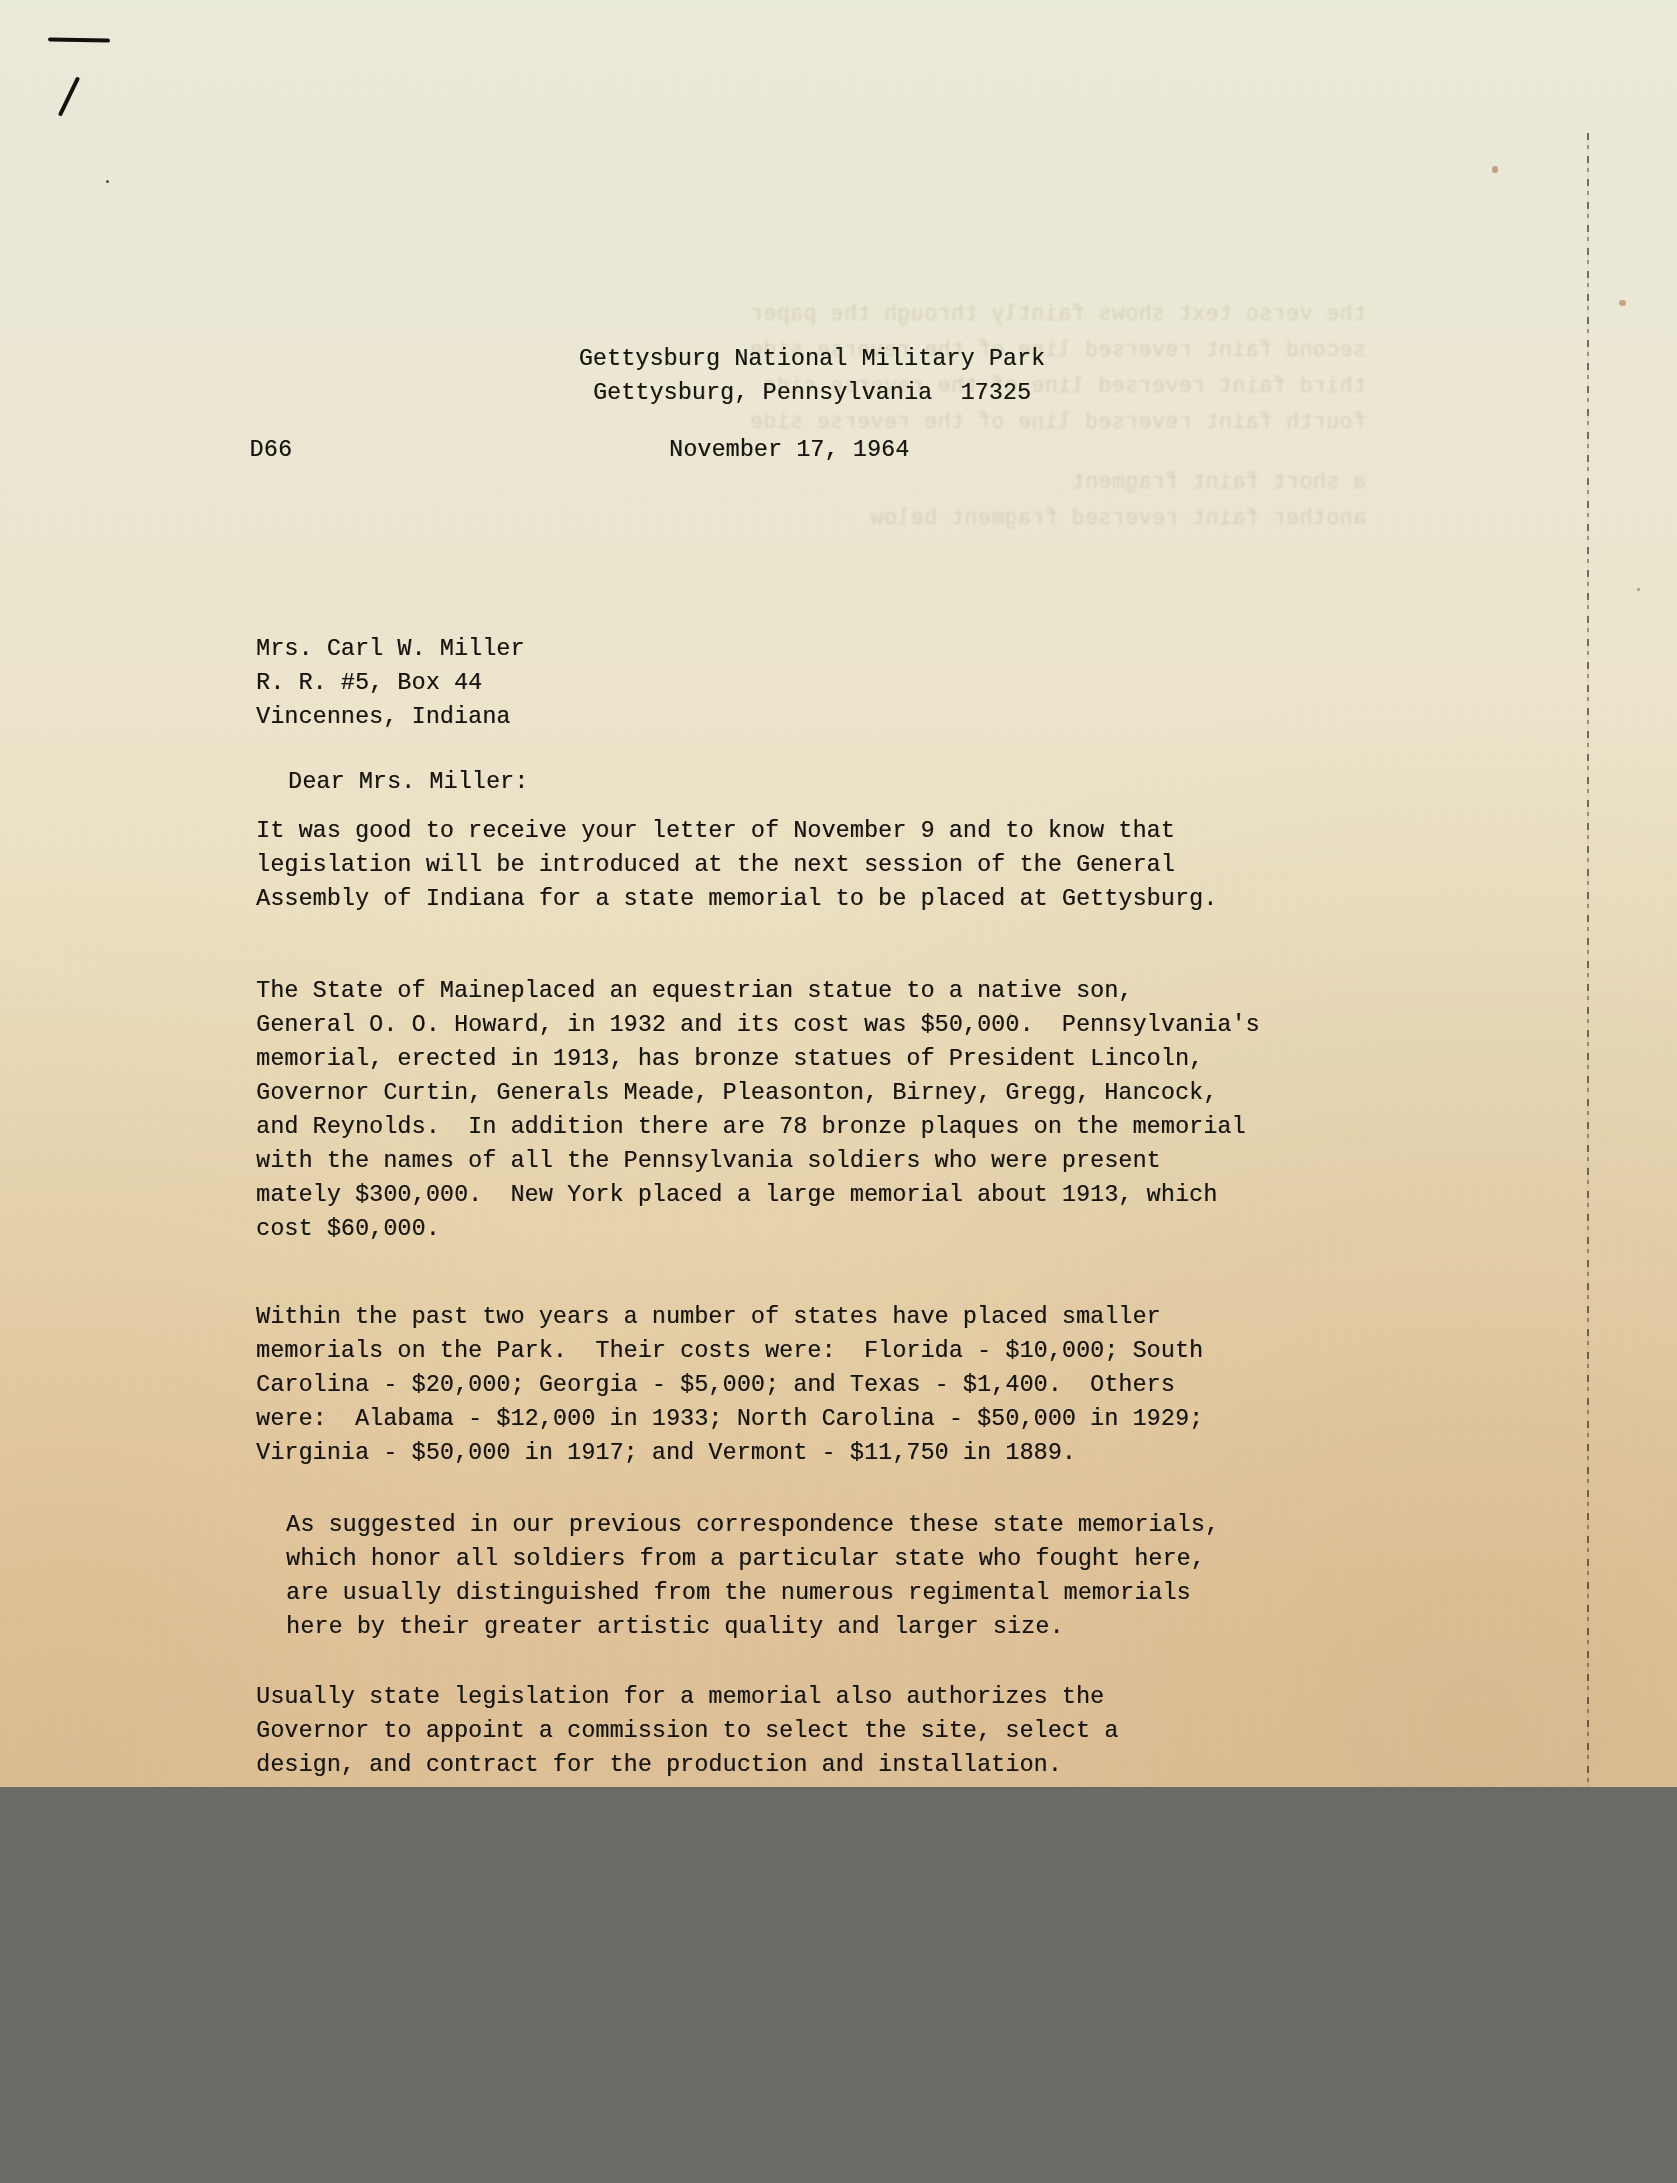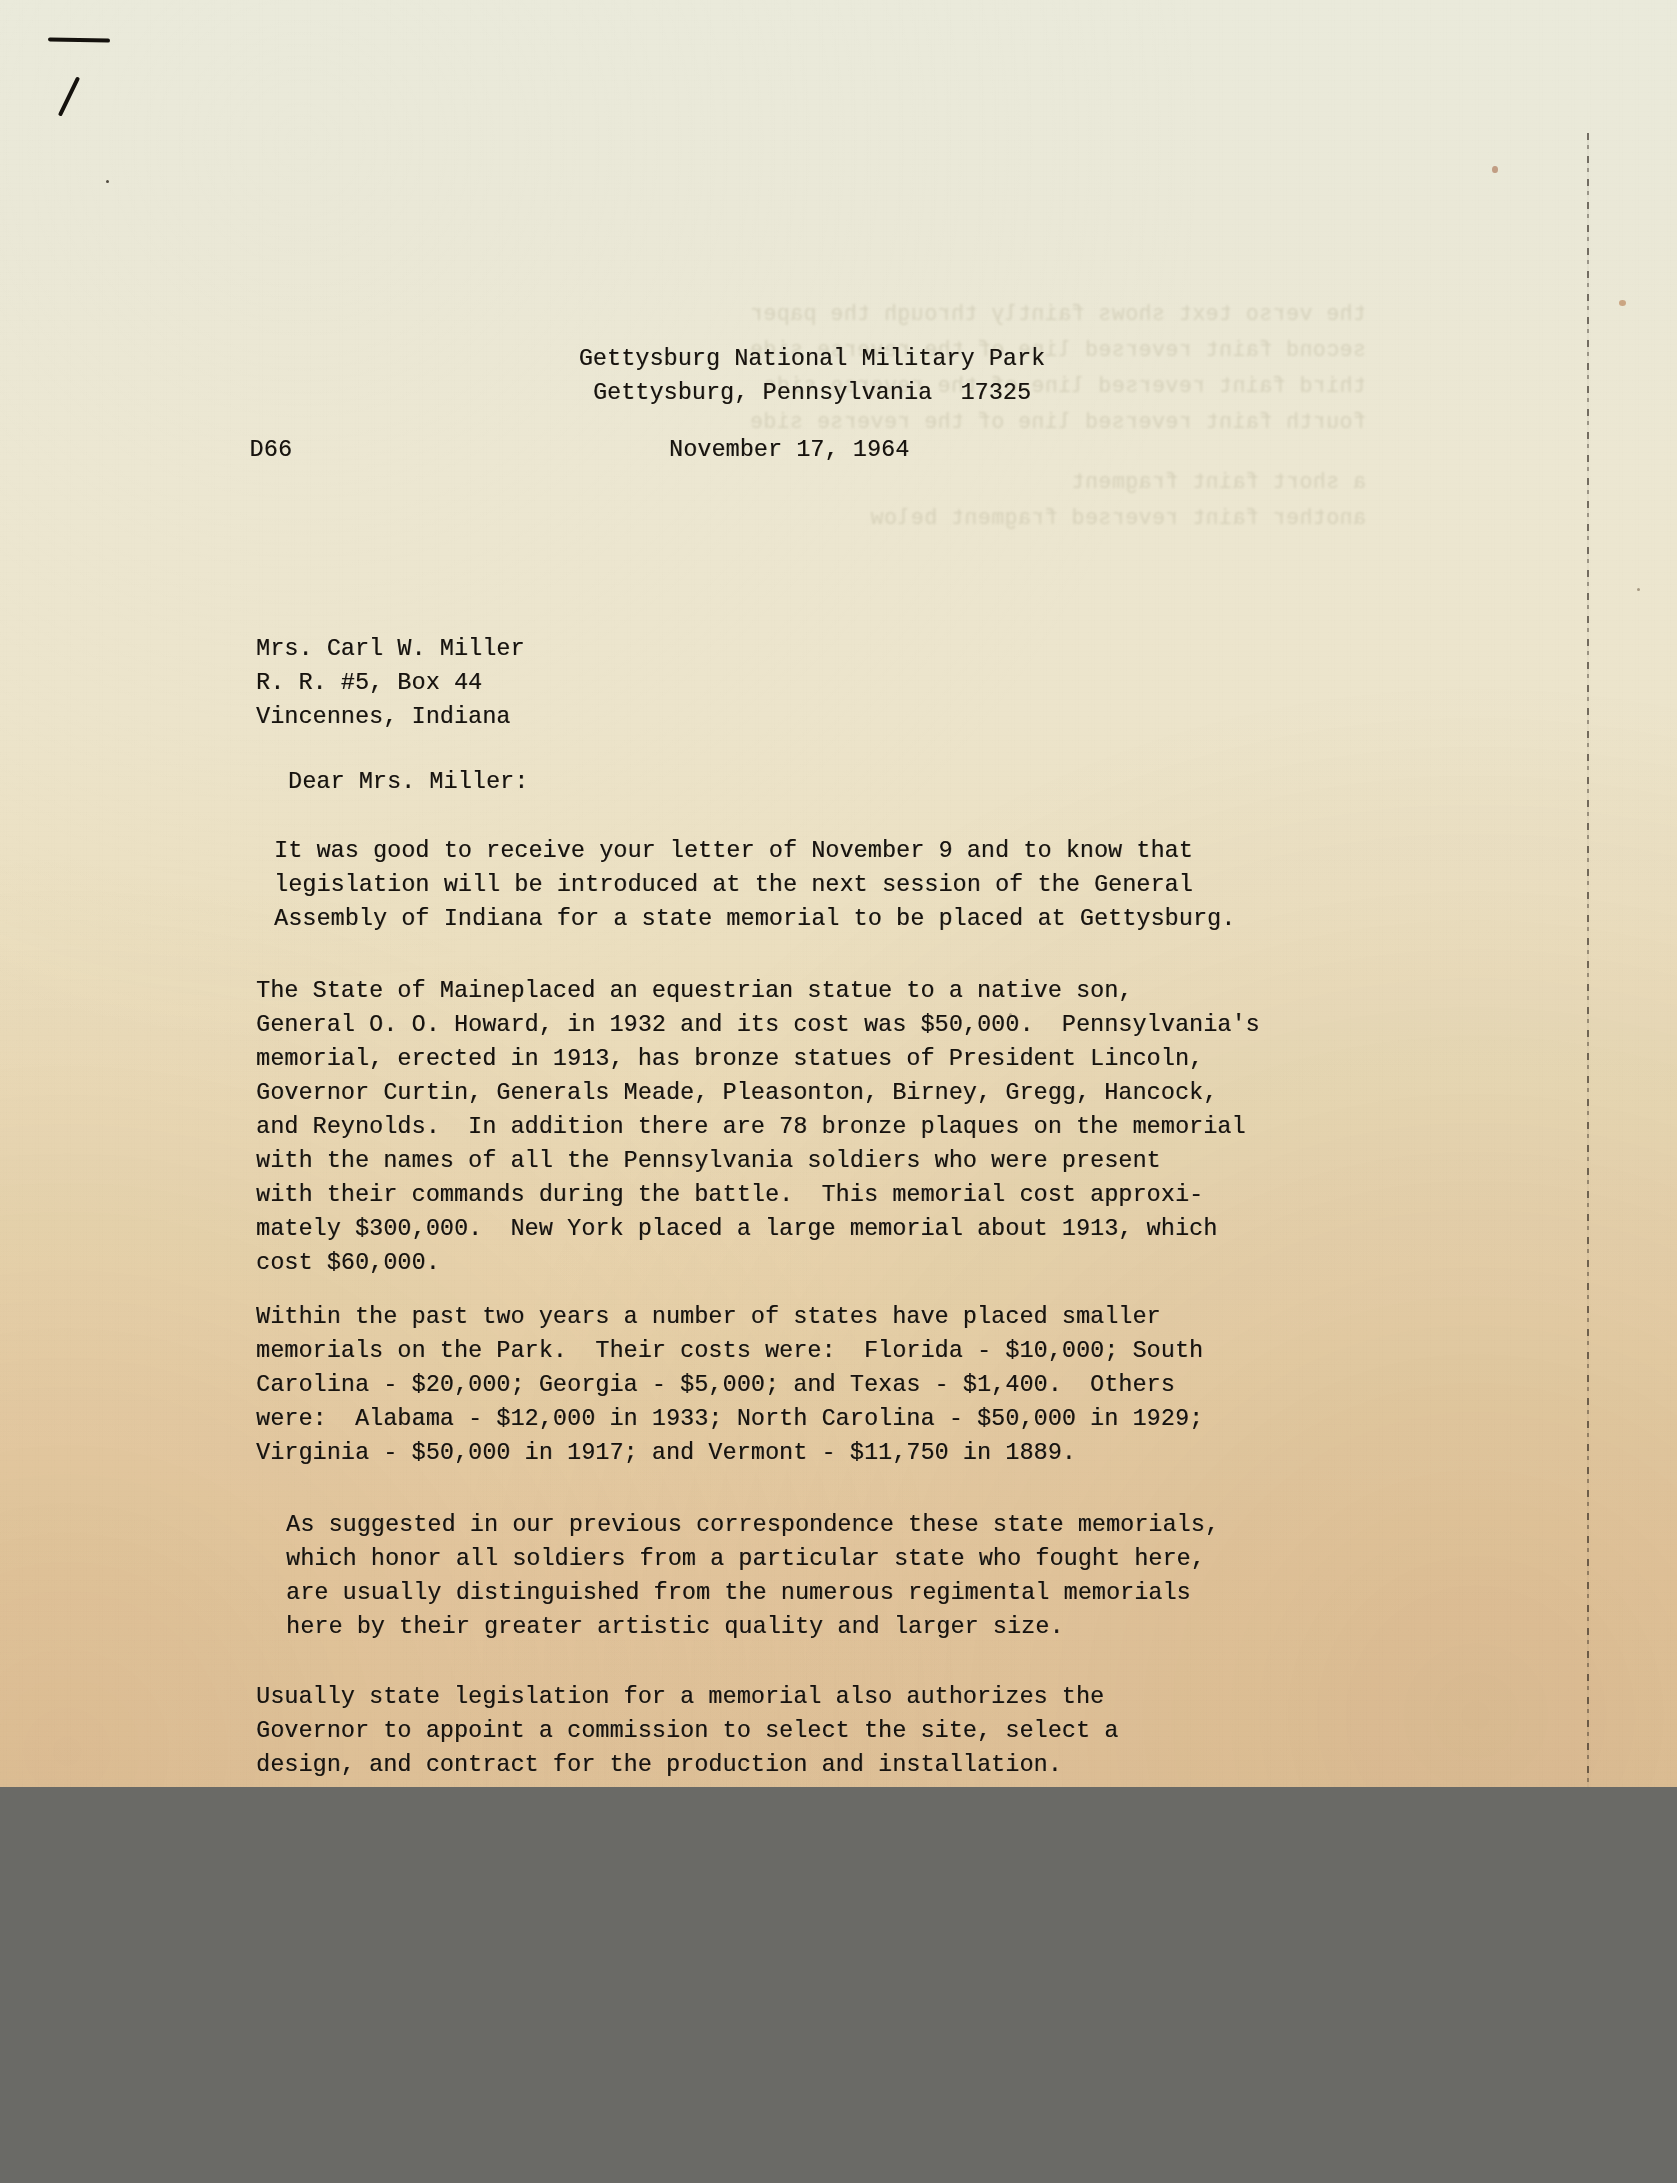--- a/index.html
+++ b/index.html
@@ -147,21 +147,21 @@
     top: 433px;
     left: -6.4px;
   }
   .block-date {
     position: absolute;
     top: 433px;
     left: 413px;
   }
   .block-inside-address { position: absolute; top: 632px; left: 0; }
   .block-salutation     { position: absolute; top: 765px; left: 0; margin-left: 32px; }
-  .block-p1             { position: absolute; top: 834px; left: 0; margin-left: 18px; }
+  .block-p1             { position: absolute; top: 814px; left: 0; }
   .block-p2             { position: absolute; top: 974px; left: 0; }
   .block-p3             { position: absolute; top: 1300px; left: 0; }
   .block-p4             { position: absolute; top: 1508px; left: 0; margin-left: 30px; }
   .block-p5             { position: absolute; top: 1680px; left: 0; }
 
   
   .speck {
     position: absolute;
     background: #6b5a44;
     border-radius: 50%;
@@ -221,21 +221,20 @@
         <div class="line">legislation will be introduced at the next session of the General</div>
         <div class="line">Assembly of Indiana for a state memorial to be placed at Gettysburg.</div>
       </div>
     <div class="block-p2" id="para-1">
         <div class="line">The State of Maineplaced an equestrian statue to a native son,</div>
         <div class="line">General O. O. Howard, in 1932 and its cost was $50,000.  Pennsylvania's</div>
         <div class="line">memorial, erected in 1913, has bronze statues of President Lincoln,</div>
         <div class="line">Governor Curtin, Generals Meade, Pleasonton, Birney, Gregg, Hancock,</div>
         <div class="line">and Reynolds.  In addition there are 78 bronze plaques on the memorial</div>
         <div class="line">with the names of all the Pennsylvania soldiers who were present</div>
-        <div class="line">with their commands during the battle.  This memorial cost approxi-</div>
         <div class="line">mately $300,000.  New York placed a large memorial about 1913, which</div>
         <div class="line">cost $60,000.</div>
       </div>
     <div class="block-p3" id="para-2">
         <div class="line">Within the past two years a number of states have placed smaller</div>
         <div class="line">memorials on the Park.  Their costs were:  Florida - $10,000; South</div>
         <div class="line">Carolina - $20,000; Georgia - $5,000; and Texas - $1,400.  Others</div>
         <div class="line">were:  Alabama - $12,000 in 1933; North Carolina - $50,000 in 1929;</div>
         <div class="line">Virginia - $50,000 in 1917; and Vermont - $11,750 in 1889.</div>
       </div>

